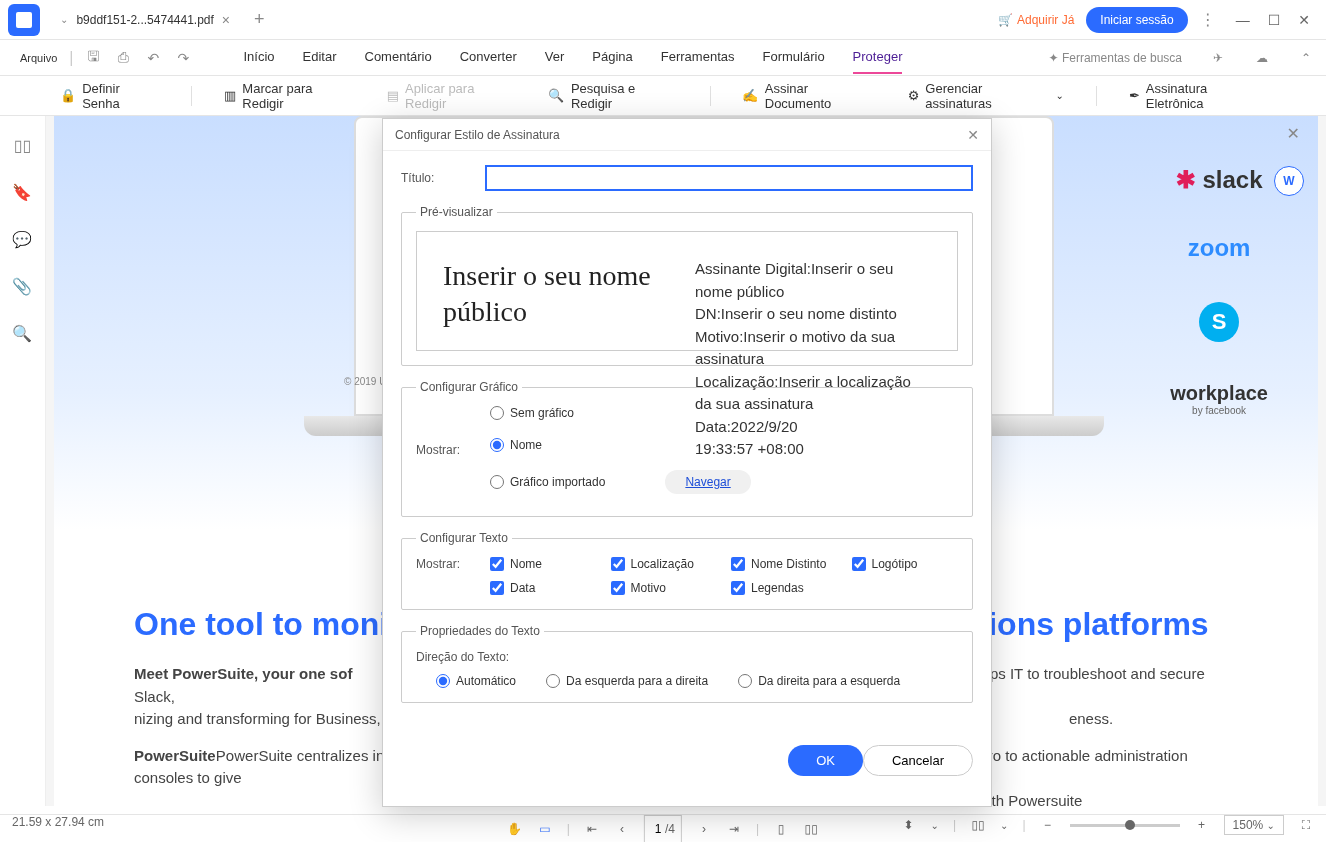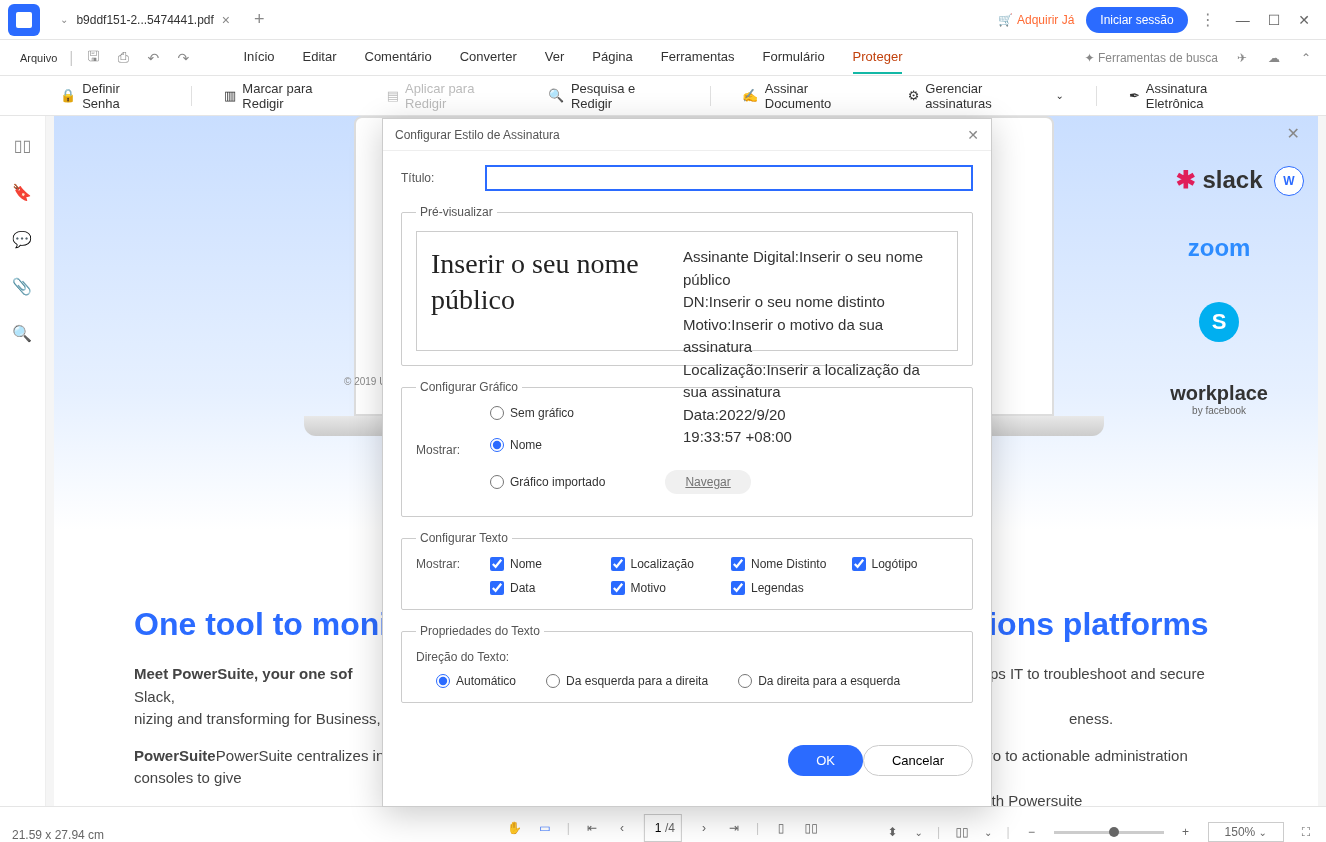--- a/index.html
+++ b/index.html
@@ -18,22 +18,22 @@
 .login-btn { background: #2b6bff; color: #fff; padding: 6px 14px; border-radius: 14px; font-size: 12px; border: none; }
 .win-ctrl { display: flex; gap: 18px; color: #666; font-size: 14px; padding: 0 8px; }
 .win-ctrl span { cursor: pointer; }
 
 
 .menubar { height: 36px; display: flex; align-items: center; padding: 0 12px; gap: 4px; border-bottom: 1px solid #e5e5e5; }
 .file-menu { font-size: 11px; color: #333; padding: 0 8px; }
 .menu-icons { display: flex; gap: 14px; color: #888; font-size: 14px; padding: 0 8px; }
 .menu-tabs { display: flex; gap: 28px; margin-left: 40px; }
 .menu-tab { font-size: 13px; color: #333; cursor: pointer; padding: 8px 0; }
-.menu-tab.active { color: #c2410c; border-bottom: 2px solid #14b8a6; }
-.menubar-right { margin-left: auto; display: flex; align-items: center; gap: 16px; color: #888; font-size: 12px; }
+.menu-tab.active { color: #4c1d95; border-bottom: 2px solid #ec4899; }
+.menubar-right { margin-left: auto; display: flex; align-items: center; gap: 28px; color: #888; font-size: 12px; }
 
 
 .toolbar { height: 40px; display: flex; align-items: center; padding: 0 60px; gap: 32px; border-bottom: 1px solid #e5e5e5; font-size: 13px; color: #333; }
 .tool-item { display: flex; align-items: center; gap: 6px; cursor: pointer; }
 .tool-item.disabled { color: #bbb; }
 .tool-sep { width: 1px; height: 20px; background: #e0e0e0; }
 
 
 .main { position: relative; height: 690px; display: flex; }
 .left-sidebar { width: 46px; background: #fff; border-right: 1px solid #eee; display: flex; flex-direction: column; align-items: center; padding-top: 20px; gap: 28px; color: #888; }
@@ -62,48 +62,48 @@
 .dialog-title { height: 32px; display: flex; align-items: center; padding: 0 12px; font-size: 12px; color: #555; border-bottom: 1px solid #eee; }
 .dialog-close { margin-left: auto; color: #888; cursor: pointer; font-size: 14px; }
 .dialog-body { padding: 14px 18px; }
 .field-row { display: flex; align-items: center; gap: 14px; margin-bottom: 14px; }
 .field-label { font-size: 12px; color: #555; width: 70px; }
 .field-input { flex: 1; height: 26px; border: 2px solid #2b6bff; padding: 0 6px; font-size: 12px; outline: none; }
 
 fieldset { border: 1px solid #ccc; border-radius: 2px; margin-bottom: 14px; padding: 12px 14px 14px; }
 legend { font-size: 12px; color: #555; padding: 0 4px; }
 
-.preview-box { border: 1px solid #ccc; height: 120px; display: flex; padding: 14px; gap: 12px; }
+.preview-box { border: 1px solid #ccc; height: 120px; display: flex; padding: 26px; gap: 12px; }
 .preview-name { font-family: Georgia, serif; font-size: 28px; color: #222; line-height: 1.3; flex: 0 0 240px; position: relative; }
 .preview-meta { font-family: monospace; font-size: 15px; color: #333; line-height: 1.5; flex: 1; }
 
 .cfg-row { display: flex; align-items: center; gap: 14px; margin-bottom: 8px; }
 .cfg-label { font-size: 12px; color: #555; width: 60px; }
 .radio-group { display: flex; flex-direction: column; gap: 18px; }
 .radio-row { display: flex; align-items: center; gap: 20px; }
 .radio-item { display: flex; align-items: center; gap: 6px; font-size: 12px; color: #333; }
 .radio-item input[type="radio"] { width: 14px; height: 14px; accent-color: #2b6bff; }
-.browse-btn { background: #f0f0f0; color: #737373; border: none; padding: 5px 20px; border-radius: 12px; font-size: 12px; margin-left: 40px; text-decoration: underline; }
+.browse-btn { background: #f0f0f0; color: #1d4ed8; border: none; padding: 5px 20px; border-radius: 12px; font-size: 12px; margin-left: 40px; text-decoration: underline; }
 
 .check-grid { display: grid; grid-template-columns: 60px repeat(4, 1fr); gap: 10px 14px; align-items: center; }
 .check-item { display: flex; align-items: center; gap: 6px; font-size: 12px; color: #333; }
 .check-item input[type="checkbox"] { width: 14px; height: 14px; accent-color: #2b6bff; }
 
 .dialog-footer { display: flex; justify-content: flex-end; gap: 0; padding: 14px 18px 30px; }
 .btn { padding: 7px 28px; border-radius: 16px; font-size: 13px; border: 1px solid #ccc; background: #fff; cursor: pointer; }
 .btn.primary { background: #2b6bff; color: #fff; border: none; }
 
 
-.statusbar { position: absolute; bottom: 0; left: 0; right: 0; height: 36px; border-top: 1px solid #e5e5e5; display: flex; align-items: flex-end; padding: 0 12px; font-size: 12px; color: #666; background: #fff; }
+.statusbar { position: absolute; bottom: 0; left: 0; right: 0; height: 28px; border-top: 1px solid #e5e5e5; display: flex; align-items: flex-start; padding: 0 12px; font-size: 12px; color: #666; background: #fff; }
 .status-center { position: absolute; left: 50%; transform: translateX(-50%); display: flex; align-items: center; gap: 14px; }
 .page-input { width: 44px; height: 22px; border: 1px solid #ccc; text-align: center; font-size: 12px; }
 .status-right { margin-left: auto; display: flex; align-items: center; gap: 14px; }
 .zoom-slider { width: 110px; height: 3px; background: #ccc; position: relative; }
 .zoom-thumb { position: absolute; left: 50%; top: -4px; width: 10px; height: 10px; background: #666; border-radius: 50%; }
-.zoom-val { border: 1px solid #ccc; padding: 2px 16px; font-size: 12px; }
+.zoom-val { border: 1px solid #ccc; padding: 2px 8px; font-size: 12px; }
 
 .ic { display: inline-flex; width: 16px; height: 16px; align-items: center; justify-content: center; }
 </style>
 </head>
 <body>
 
 <div class="titlebar">
   <div class="app-icon">
       <div class="app-icon-inner"></div>
     </div>

